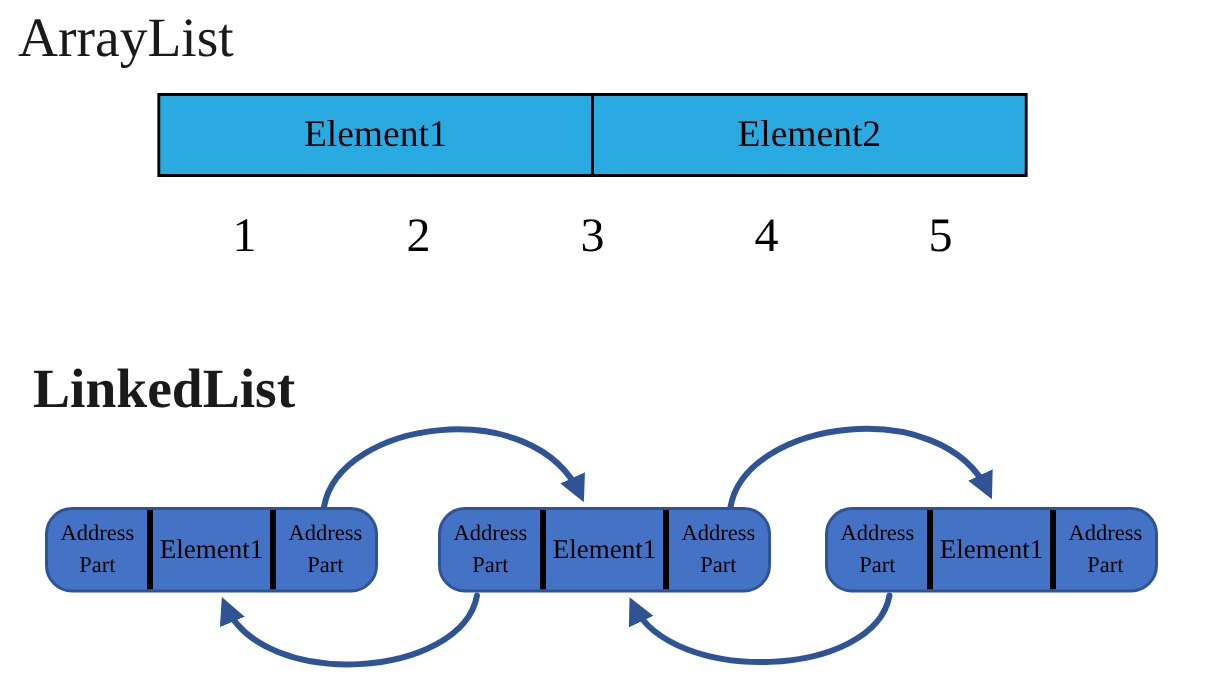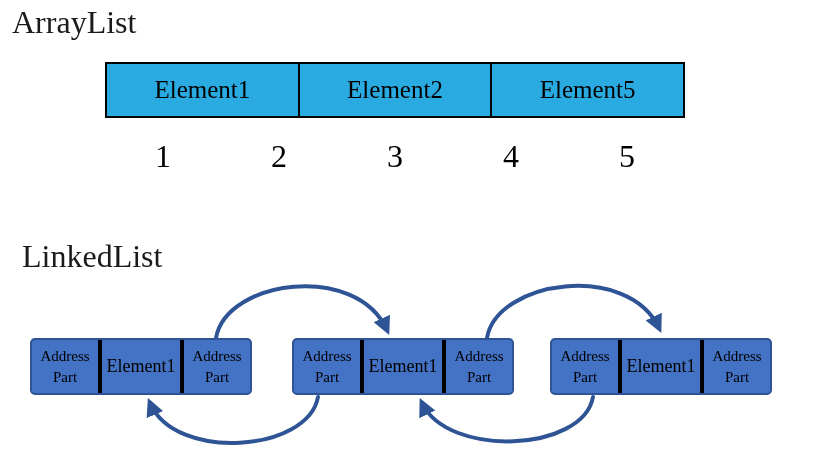--- a/index.html
+++ b/index.html
@@ -6,26 +6,26 @@
   .canvas {
     position: relative;
     width: 815px; height: 455px;
     background: #ffffff;
     font-family: "Liberation Serif", serif;
     color: #000000;
     overflow: hidden;
   }
   .section-title {
     position: absolute;
-    font-size: 32px;
+    font-size: 37px;
     color: #1a1a1a;
     white-space: nowrap;
   }
   #arraylist-title { left: 12px; top: 4px; }
-  #linkedlist-title { left: 22px; top: 238px; }
+  #linkedlist-title { left: 22px; top: 238px; font-weight: bold; }
 
   .array-row {
     position: absolute;
     left: 105px; top: 62px;
     width: 580px; height: 56px;
     display: flex;
     border: 2px solid #000000;
     box-sizing: border-box;
     background: var(--array-cell-fill, #29ABE2);
   }
@@ -53,21 +53,21 @@
   }
 
   .ll-node {
     position: absolute;
     top: 338px;
     width: 222px; height: 57px;
     display: flex;
     box-sizing: border-box;
     background: var(--node-fill, #4472C4);
     border: 2px solid var(--node-border, #2F5496);
-    border-radius: 5px;
+    border-radius: 18px;
     overflow: hidden;
   }
   #ll-node-0 { left: 30px; }
   #ll-node-1 { left: 292px; }
   #ll-node-2 { left: 550px; }
   .ll-part {
     display: flex; align-items: center; justify-content: center;
     text-align: center;
   }
   .ll-address {
@@ -105,21 +105,20 @@
 </head>
 <body>
 
 <div class="canvas">
 
   <div class="section-title" id="arraylist-title">ArrayList</div>
 
   <div class="array-row">
     <div class="array-cell">Element1</div>
     <div class="array-cell">Element2</div>
-    <div class="array-cell">Element5</div>
   </div>
 
   <div class="index-row">
     <div class="index-cell">1</div>
     <div class="index-cell">2</div>
     <div class="index-cell">3</div>
     <div class="index-cell">4</div>
     <div class="index-cell">5</div>
   </div>
 

